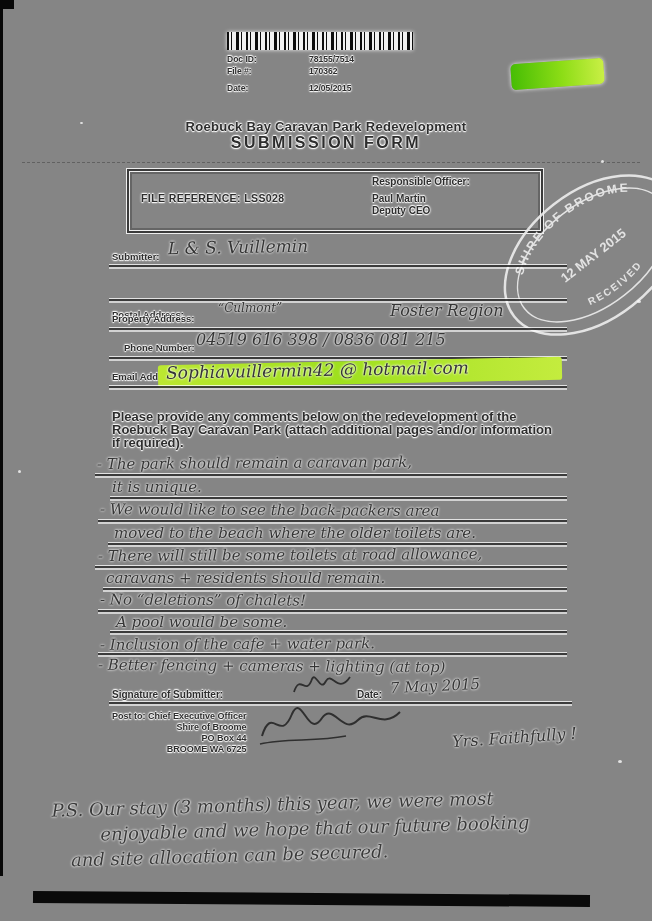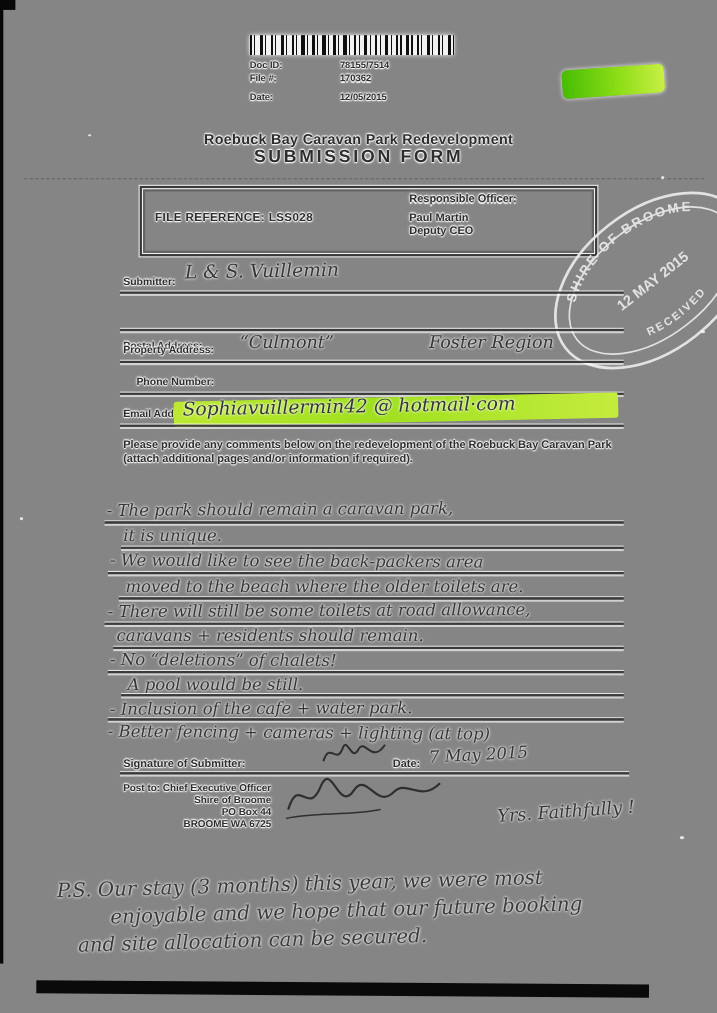--- a/index.html
+++ b/index.html
@@ -31,32 +31,32 @@
   #fileref{left:141px;top:192px;font-size:10.5px;letter-spacing:.4px;}
   #resp-label{left:372px;top:176px;font-size:10px;}
   #resp-name{left:372px;top:193px;font-size:10px;}
   #resp-title{left:372px;top:205px;font-size:10px;}
   #stamp{left:487px;top:181px;width:212px;height:148px;transform:rotate(-38deg);opacity:.92;}
   .flabel{font-size:9.5px;}
   #f1-label{left:112px;top:251px;} #f1-value{left:168px;top:237px;font-size:17px;transform:rotate(-1deg);}
   #f1-rule{left:109px;top:265px;width:458px;}
   #f2-label{left:112px;top:285px;margin-top:24px;} #f2-value{left:213px;top:271px;font-size:17px;word-spacing:6px;}
   #f2-rule{left:109px;top:299px;width:458px;}
-  #f3-label{left:112px;top:313px;} #f3-value{left:218px;top:301px;font-size:16px;}
+  #f3-label{left:112px;top:313px;} #f3-value{left:218px;top:301px;font-size:12px;}
   #f3-value2{left:390px;top:301px;font-size:16px;}
   #f3-rule{left:109px;top:328px;width:458px;}
   #f4-label{left:112px;top:342px;padding-left:12px;} #f4-value{left:196px;top:330px;font-size:16px;}
   #f4-rule{left:109px;top:357px;width:458px;}
   #f5-label{left:112px;top:371px;}
   #email-highlight{left:158px;top:361px;width:404px;height:23px;border-radius:3px;
     transform:rotate(-1.2deg);
     background:linear-gradient(90deg,#bce831,#9fe01e 45%,#c4ec3e);}
   #f5-value{left:166px;top:360px;font-size:17px;transform:rotate(-1deg);}
   #f5-rule{left:109px;top:386px;width:458px;}
-  #instructions{left:112px;top:398px;width:450px;font-size:10px;line-height:13px;}
+  #instructions{left:112px;top:410px;width:450px;font-size:13px;line-height:13px;}
   .comment{font-size:15px;}
   #c0{left:97px;top:454px;transform:rotate(-.4deg);}  #c0r{left:95px;top:474px;width:472px;}
   #c1{left:112px;top:478px;}                          #c1r{left:110px;top:497px;width:457px;}
   #c2{left:100px;top:501px;transform:rotate(.3deg);}  #c2r{left:98px;top:520px;width:469px;}
   #c3{left:114px;top:524px;}                          #c3r{left:108px;top:543px;width:459px;}
   #c4{left:98px;top:546px;transform:rotate(-.3deg);}  #c4r{left:95px;top:566px;width:472px;}
   #c5{left:106px;top:569px;}                          #c5r{left:103px;top:588px;width:464px;}
   #c6{left:100px;top:591px;transform:rotate(.3deg);}  #c6r{left:98px;top:610px;width:469px;}
   #c7{left:116px;top:613px;}                          #c7r{left:110px;top:631px;width:457px;}
   #c8{left:100px;top:635px;transform:rotate(-.3deg);} #c8r{left:98px;top:653px;width:469px;}
@@ -135,20 +135,21 @@
 
   <div id="f2-label" class="abs printed flabel">Postal Address:</div>
   <div id="f2-rule" class="abs rule"></div>
 
   <div id="f3-label" class="abs printed flabel">Property Address:</div>
   <div id="f3-value" class="abs hand">“Culmont”</div>
   <div id="f3-value2" class="abs hand">Foster Region</div>
   <div id="f3-rule" class="abs rule"></div>
 
   <div id="f4-label" class="abs printed flabel">Phone Number:</div>
+  <div id="f4-value" class="abs hand">04519 616 398  /  0836 081 215</div>
   <div id="f4-rule" class="abs rule"></div>
 
   <div id="f5-label" class="abs printed flabel">Email Address:</div>
   <div id="email-highlight" class="abs"></div>
   <div id="f5-value" class="abs hand">Sophiavuillermin42 @ hotmail·com</div>
   <div id="f5-rule" class="abs rule"></div>
 
   <div id="instructions" class="abs printed">Please provide any comments below on the redevelopment of the Roebuck Bay Caravan Park (attach additional pages and/or information if required).</div>
 
   <div id="c0" class="abs hand comment">- The park should remain a caravan park,</div>
@@ -158,21 +159,21 @@
   <div id="c2" class="abs hand comment">- We would like to see the back-packers area</div>
   <div id="c2r" class="abs rule"></div>
   <div id="c3" class="abs hand comment">moved to the beach where the older toilets are.</div>
   <div id="c3r" class="abs rule"></div>
   <div id="c4" class="abs hand comment">- There will still be some toilets at road allowance,</div>
   <div id="c4r" class="abs rule"></div>
   <div id="c5" class="abs hand comment">caravans + residents should remain.</div>
   <div id="c5r" class="abs rule"></div>
   <div id="c6" class="abs hand comment">- No “deletions” of chalets!</div>
   <div id="c6r" class="abs rule"></div>
-  <div id="c7" class="abs hand comment">A pool would be still.</div>
+  <div id="c7" class="abs hand comment">A pool would be some.</div>
   <div id="c7r" class="abs rule"></div>
   <div id="c8" class="abs hand comment">- Inclusion of the cafe + water park.</div>
   <div id="c8r" class="abs rule"></div>
   <div id="c9" class="abs hand comment">- Better fencing + cameras + lighting (at top)</div>
 
   <div id="sig-label" class="abs printed">Signature of Submitter:</div>
   <svg id="sig-scribble" class="abs" width="64" height="30" viewBox="0 0 64 30">
     <path d="M2,22 C8,3 14,27 20,9 C24,1 28,23 34,11 C40,1 46,25 58,7" fill="none" stroke="#2f2f2f" stroke-width="1.8"></path>
   </svg>
   <div id="date-label" class="abs printed">Date:</div>

